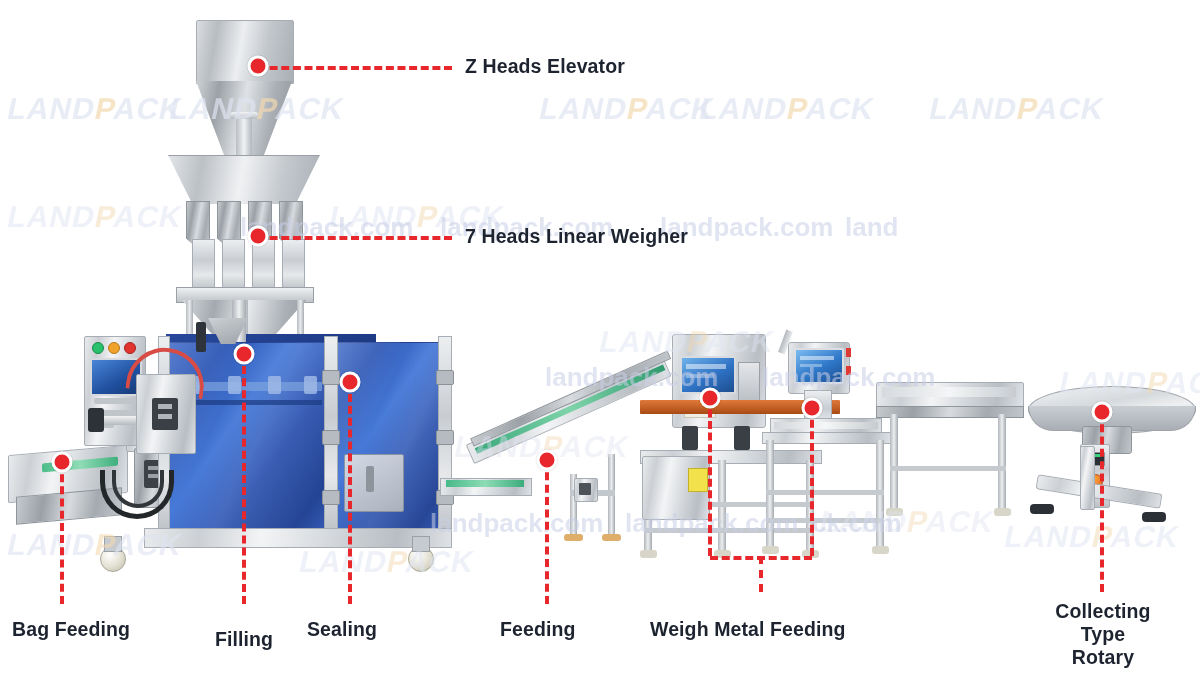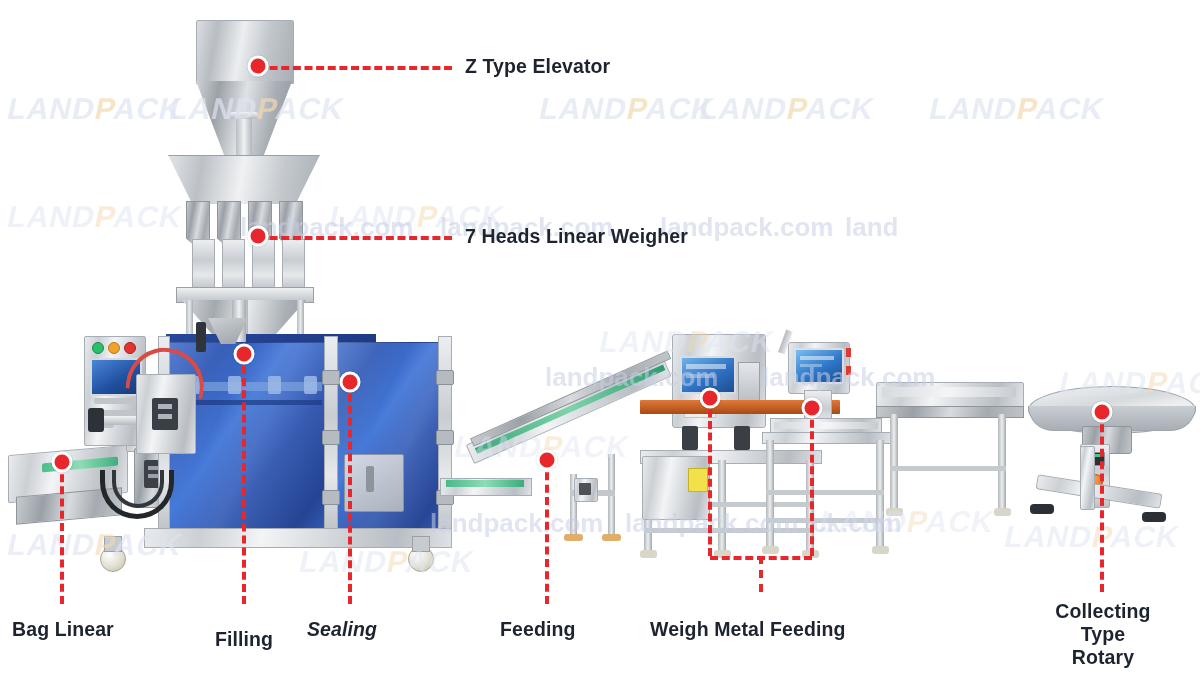--- a/index.html
+++ b/index.html
@@ -370,45 +370,45 @@
     <div class="wm-text" style="left:430px;top:508px;font-size:26px;">landpack.com</div>
     <div class="wm-text" style="left:625px;top:508px;font-size:26px;">landpack.com</div>
     <div class="wm-text" style="left:812px;top:508px;font-size:26px;">ck.com</div>
   </div>
 
   <div class="call-layer">
 
     <div>
       <div class="hline" style="left:258px;top:66px;width:194px;"></div>
       <div class="dot" style="left:258px;top:66px;"></div>
-      <div class="label" style="left:465px;top:55px;">Z Type Elevator</div>
+      <div class="label" style="left:465px;top:55px;">Z Heads Elevator</div>
     </div>
 
     <div>
       <div class="hline" style="left:258px;top:236px;width:194px;"></div>
       <div class="dot" style="left:258px;top:236px;"></div>
       <div class="label" style="left:465px;top:225px;">7 Heads Linear Weigher</div>
     </div>
 
     <div>
       <div class="vline" style="left:62px;top:462px;height:142px;"></div>
       <div class="dot" style="left:62px;top:462px;"></div>
-      <div class="label" style="left:12px;top:618px;">Bag Linear</div>
+      <div class="label" style="left:12px;top:618px;">Bag Feeding</div>
     </div>
 
     <div>
       <div class="vline" style="left:244px;top:354px;height:250px;"></div>
       <div class="dot" style="left:244px;top:354px;"></div>
       <div class="label" style="left:215px;top:628px;">Filling</div>
     </div>
 
     <div>
       <div class="vline" style="left:350px;top:382px;height:222px;"></div>
       <div class="dot" style="left:350px;top:382px;"></div>
-      <div class="label" style="left:307px;top:618px;font-style:italic;">Sealing</div>
+      <div class="label" style="left:307px;top:618px;">Sealing</div>
     </div>
 
     <div>
       <div class="vline" style="left:547px;top:460px;height:144px;"></div>
       <div class="dot" style="left:547px;top:460px;"></div>
       <div class="label" style="left:500px;top:618px;">Feeding</div>
     </div>
 
     <div>
       <div class="vline" style="left:710px;top:398px;height:158px;"></div>

